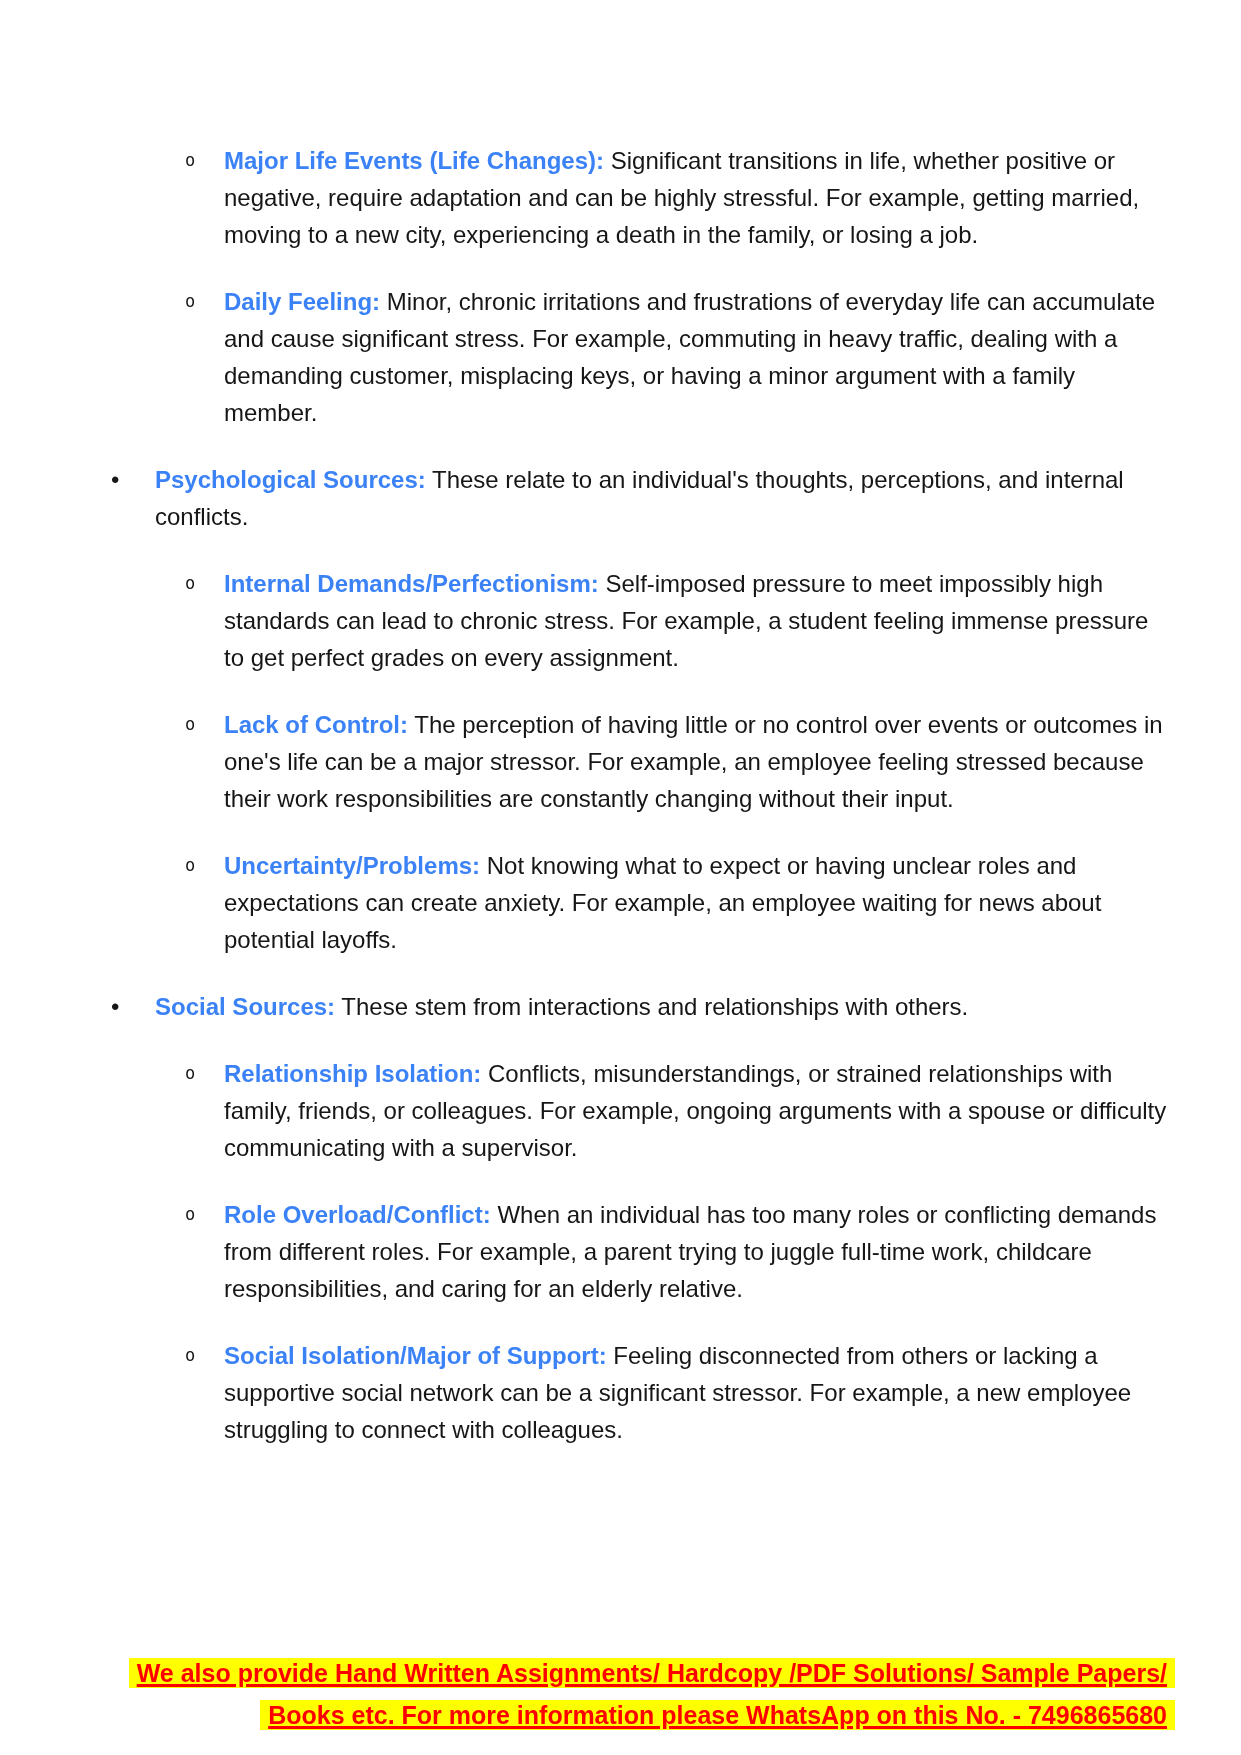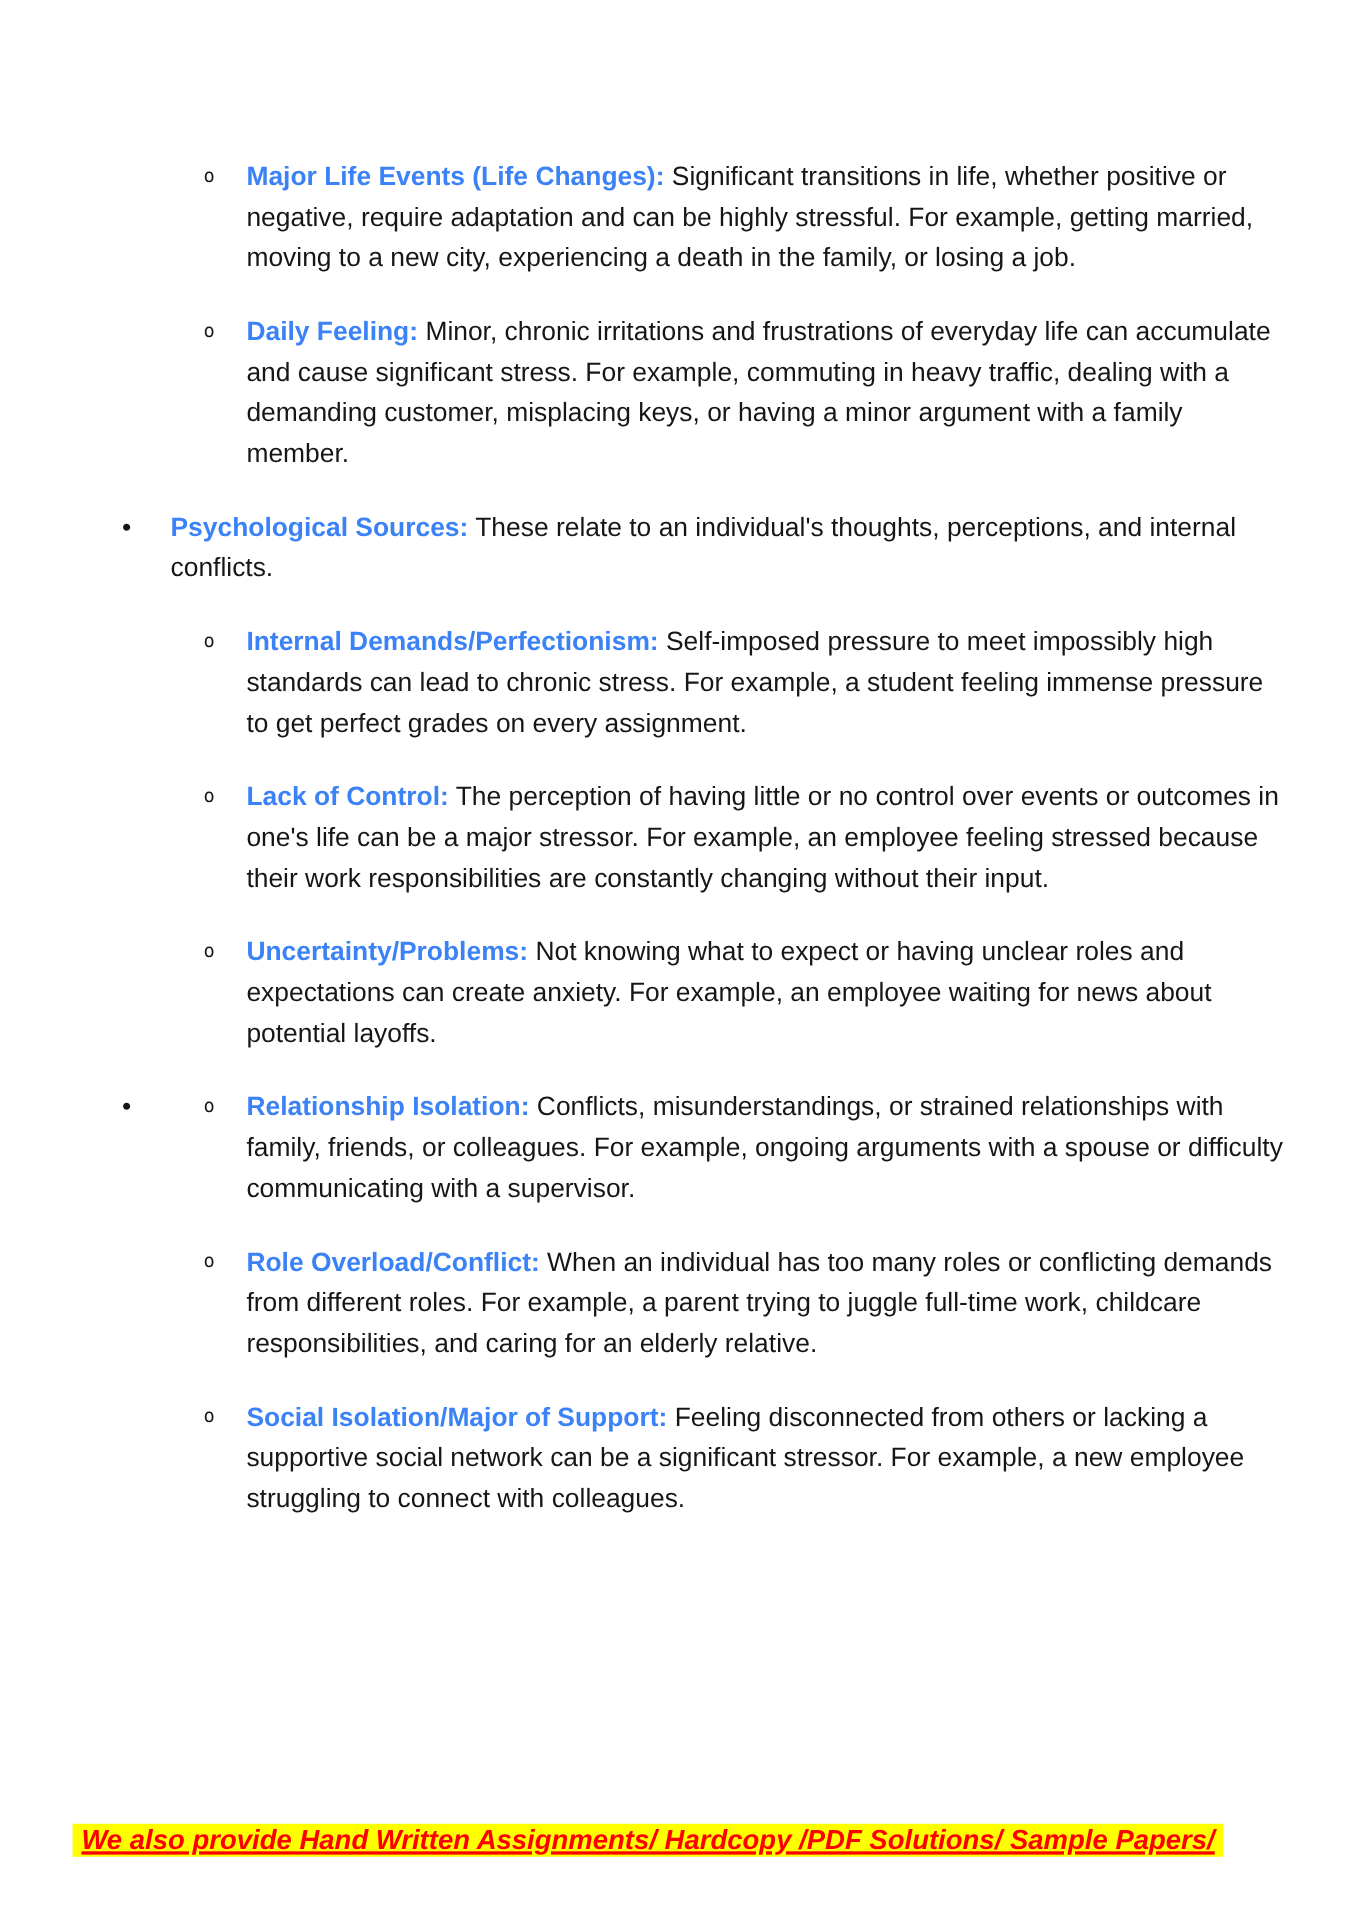--- a/index.html
+++ b/index.html
@@ -33,23 +33,22 @@
     line-height: 36px; font-size: 17px;
     font-family: "DejaVu Sans Mono", monospace; color: #161616;
   }
   .lbl { font-weight: bold; color: #3b82f6; }
   .closing { margin: 0; }
   .footer {
     position: absolute;
     left: 66px;
     top: 1653px;
     width: 1109px;
-    text-align: left;
+    text-align: right;
     font-weight: bold;
-    font-style: italic;
     font-size: 25px;
     line-height: 40px;
   }
   .footer .line { margin-bottom: 2px; }
   .footer .hl {
     background: #ffff00;
     color: #ff0000;
     text-decoration: underline;
     text-decoration-color: #ff0000;
     text-decoration-thickness: 2.5px;
@@ -91,20 +90,21 @@
       </li>
       <li class="li2">
         <span class="marker">o</span>
         <span><span class="lbl">Uncertainty/Problems:</span> <span>Not knowing what to expect or having unclear roles and expectations can create anxiety. For example, an employee waiting for news about potential layoffs.</span></span>
       </li>
     </ul>
 
     <ul>
       <li class="li1">
         <span class="marker">•</span>
+        <span><span class="lbl">Social Sources:</span> <span>These stem from interactions and relationships with others.</span></span>
       </li>
     </ul>
 
     <ul>
       <li class="li2">
         <span class="marker">o</span>
         <span><span class="lbl">Relationship Isolation:</span> <span>Conflicts, misunderstandings, or strained relationships with family, friends, or colleagues. For example, ongoing arguments with a spouse or difficulty communicating with a supervisor.</span></span>
       </li>
       <li class="li2">
         <span class="marker">o</span>
@@ -113,14 +113,15 @@
       <li class="li2">
         <span class="marker">o</span>
         <span><span class="lbl">Social Isolation/Major of Support:</span> <span>Feeling disconnected from others or lacking a supportive social network can be a significant stressor. For example, a new employee struggling to connect with colleagues.</span></span>
       </li>
     </ul>
 
   </div>
 
   <div class="footer">
     <div class="line"><span class="hl">We also provide Hand Written Assignments/ Hardcopy /PDF Solutions/ Sample Papers/</span></div>
+    <div class="line"><span class="hl">Books etc. For more information please WhatsApp on this No. - 7496865680</span></div>
   </div>
 </div>
 
 </body></html>

